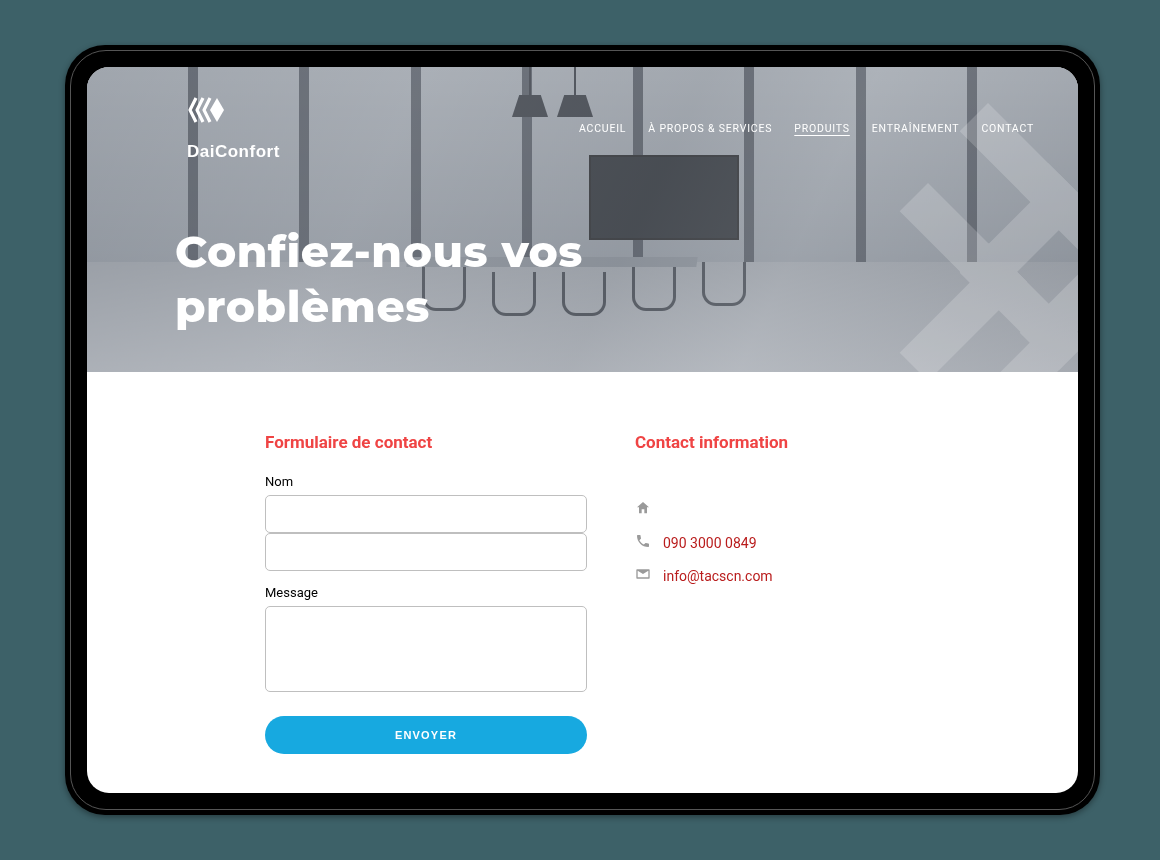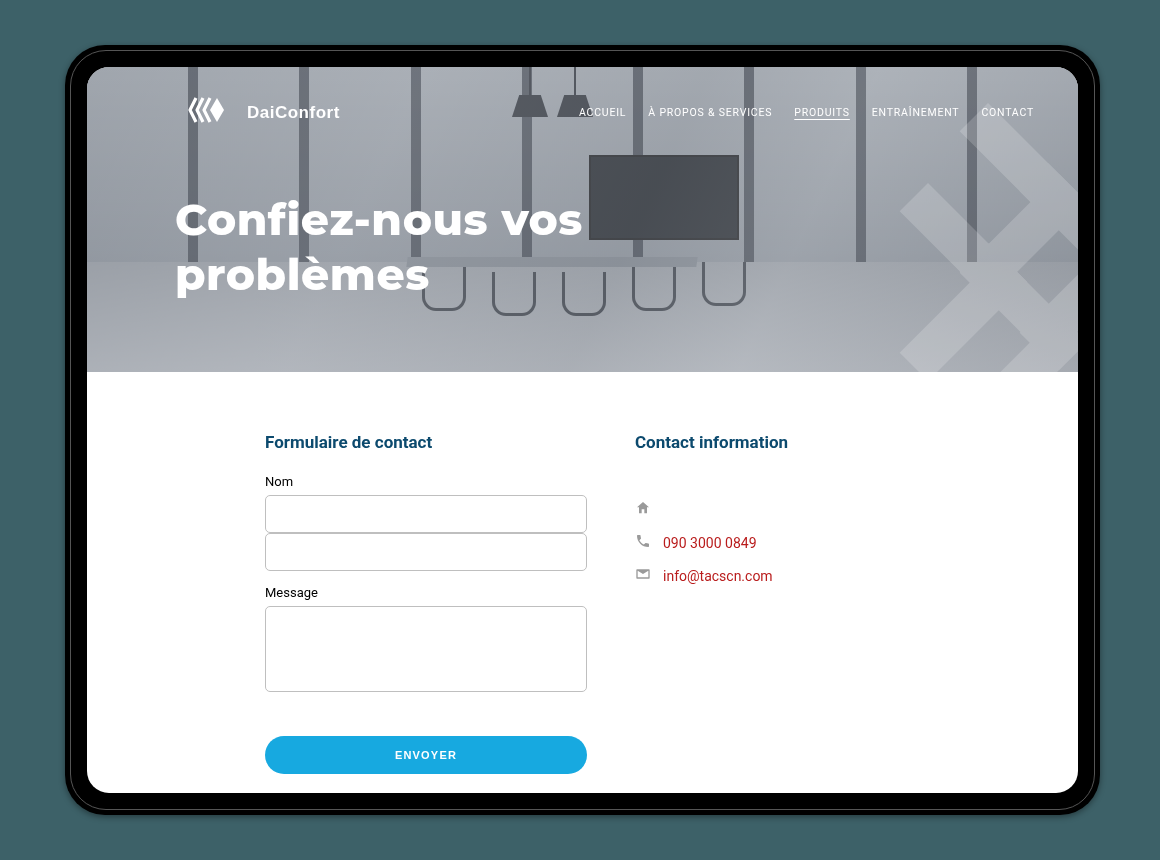--- a/index.html
+++ b/index.html
@@ -84,21 +84,21 @@
   .decor .chev {
     position:absolute; width:140px; height:140px; border:40px solid #fff;
     border-top:none; border-left:none; transform: rotate(-45deg);
   }
   .topbar {
     position: relative;
     display:flex; align-items:center; justify-content:space-between;
     padding: 28px 44px 0 100px;
     z-index:3;
   }
-  .brand { display:flex; align-items:center; gap:20px; }
+  .brand { display:flex; align-items:flex-start; gap:12px;flex-direction:column; }
   .brand span { color:#fff; font-weight:800; font-size:17px; letter-spacing:0.5px;
     font-family: Arial, sans-serif; }
   nav { display:flex; gap:22px; }
   nav a {
     color:#fff; text-decoration:none; font-size:10.5px; font-weight:400;
     letter-spacing:0.8px; cursor:pointer;
   }
   nav a.active { text-decoration: underline; text-underline-offset:3px; }
   .hero h1 {
     position:relative; z-index:3;
@@ -110,34 +110,34 @@
     letter-spacing:0.5px;
   }
   
   .content {
     display:flex;
     gap: 48px;
     padding: 60px 0 0 178px;
   }
   .col { width: 322px; }
   .col h2 {
-    font-size:17px; font-weight:700; color:#0c4a6e; margin-bottom:22px;
+    font-size:17px; font-weight:700; color:#ef4444; margin-bottom:22px;
   }
   .field-label {
     display:block; color:#000000; font-size:13px; margin-bottom:6px; margin-top:14px;
   }
   .col .field-label:first-of-type{ margin-top:10px; }
   input[type=text], textarea {
     width:100%; border:1px solid #bfbfbf; border-radius:5px;
     font-size:14px; padding:9px 10px; font-family:inherit; color:#333; background:#fff;
   }
   input[type=text]{ height:38px; }
   textarea { height:86px; resize:none; }
   .submit {
-    margin-top:40px; width:100%; height:38px;
+    margin-top:20px; width:100%; height:38px;
     background:#17a9e0; color:#fff; border:none; border-radius:19px;
     font-size:11px; font-weight:700; letter-spacing:1.2px; cursor:pointer;
   }
   .info-row {
     display:flex; align-items:center; gap:12px;
     color:#b91c1c; font-size:14px; margin-top:14px;
   }
   .info-row:first-of-type{ margin-top:48px; }
   .info-row svg { flex-shrink:0; }
 </style>

